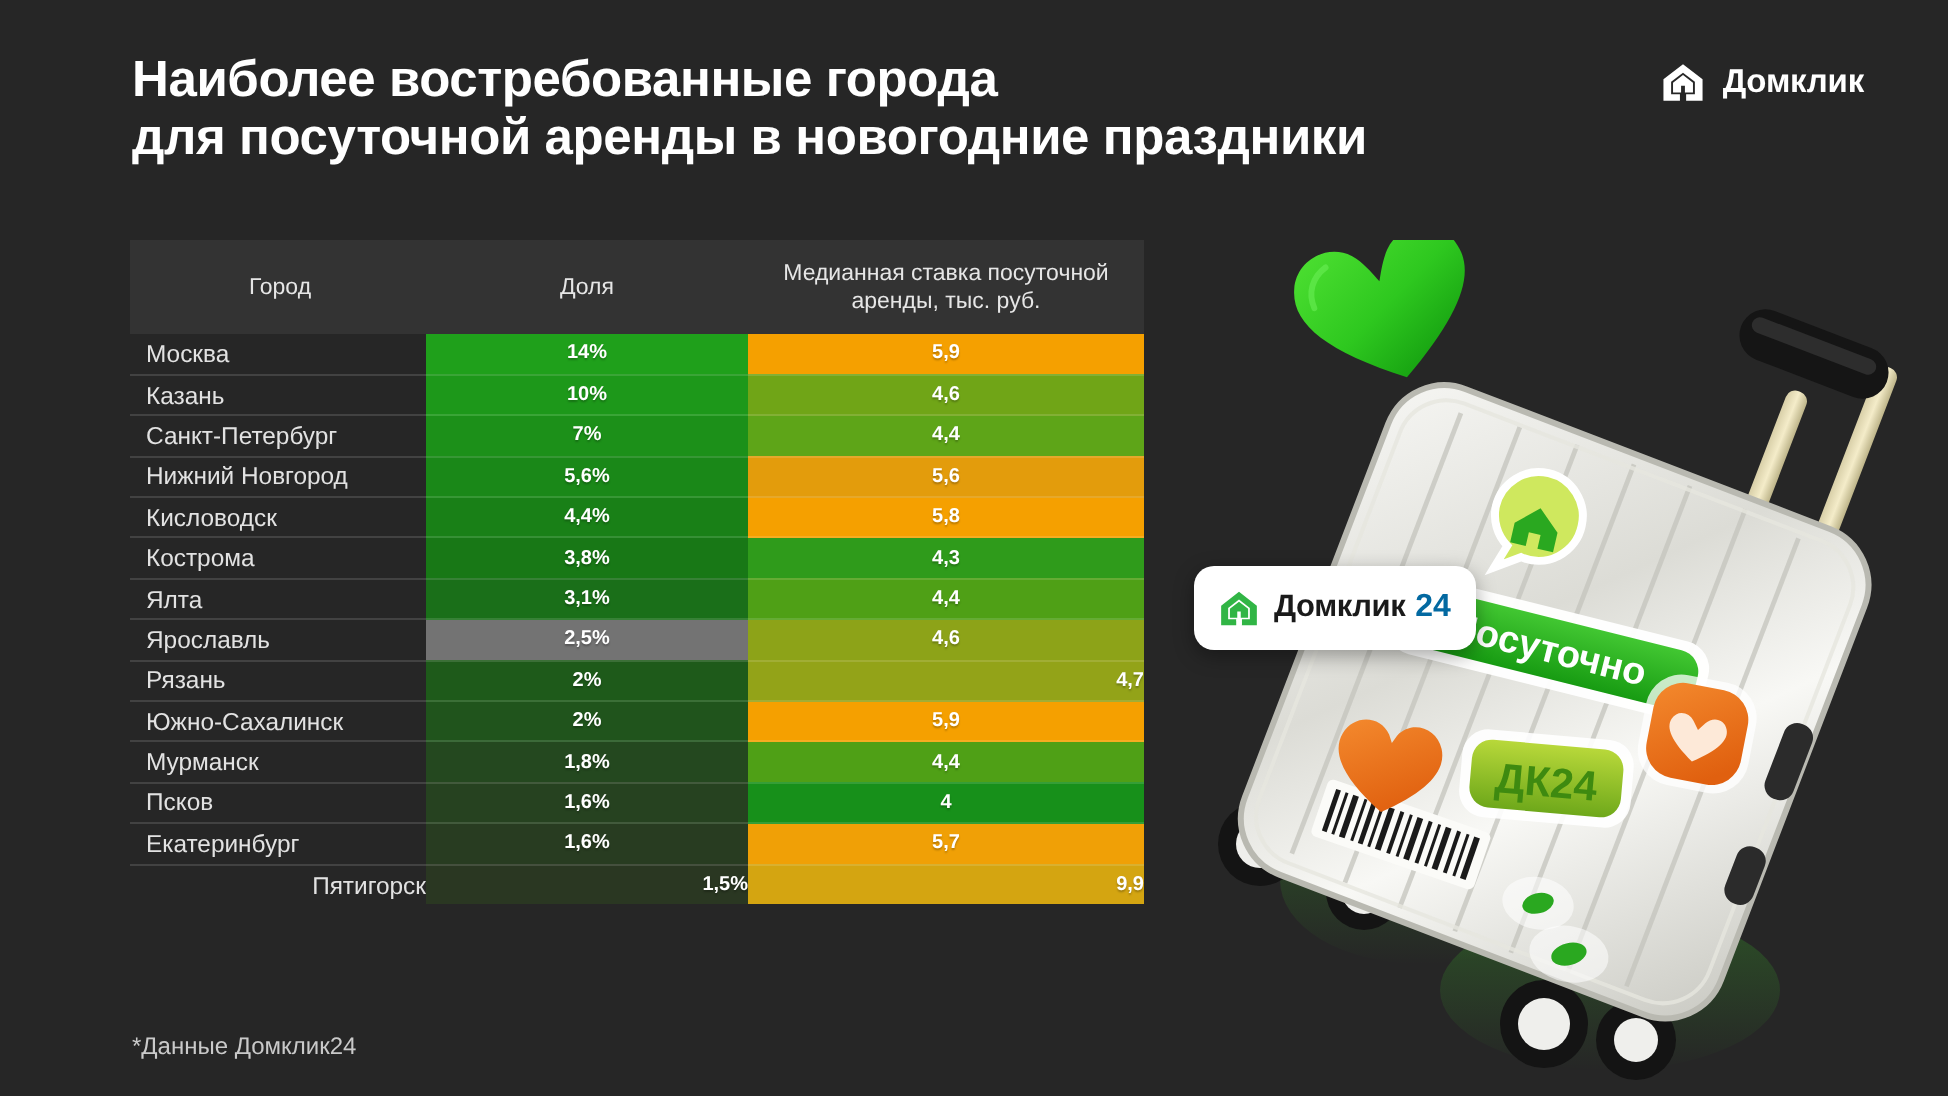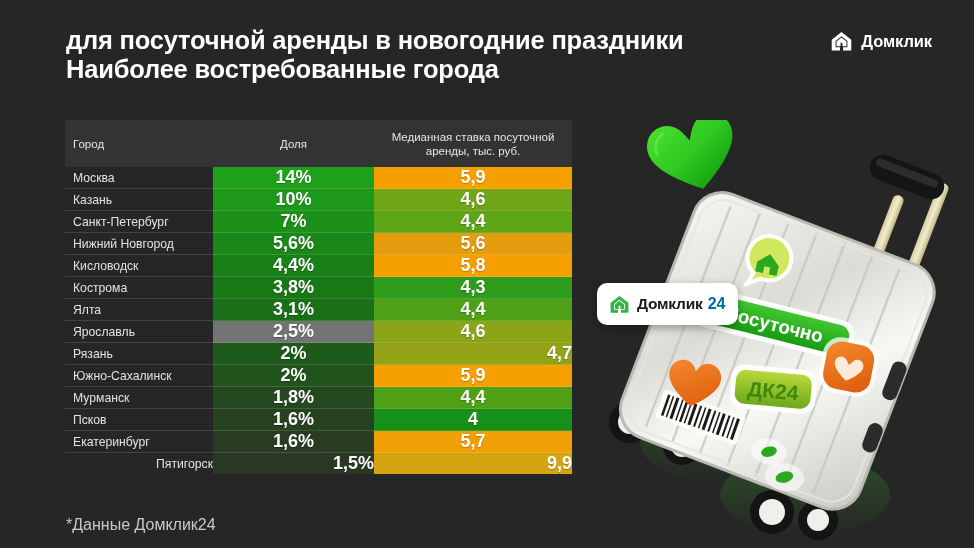--- a/index.html
+++ b/index.html
@@ -75,27 +75,27 @@
   thead th {
     background: #333333;
     color: #e6e6e6;
     font-weight: normal;
     font-size: 11.5px;
     line-height: 14px;
     height: 47px;
     vertical-align: middle;
     padding: 4px 6px;
   }
-  th.h-city  { text-align: left; padding-left: 8px; }
+  th.h-city  { text-align: center; padding-left: 8px; }
   th.h-share { text-align: center; }
   th.h-rate  { text-align: center; padding: 4px 10px; }
 
   tbody td {
     height: 20.4px;
-    font-size: 18px;
+    font-size: 10px;
     border-bottom: 1px solid rgba(255,255,255,0.13);
   }
   tbody tr:last-child td { border-bottom: none; text-align: right; }
 
   td.city {
     color: #e2e2e2;
     text-align: left;
     padding-left: 8px;
     font-size: 12.2px;
     background: transparent;
@@ -105,21 +105,21 @@
     font-weight: bold;
     color: #ffffff;
     text-shadow: 0 1px 1px rgba(0,0,0,0.25);
   }
 
   
   .footnote {
     position: absolute;
     left: 66px;
     top: 516px;
-    font-size: 16px;
+    font-size: 12px;
     color: #c9c9c9;
   }
 
   
   .art {
     position: absolute;
     left: 590px;
     top: 120px;
     width: 384px;
     height: 428px;
@@ -154,22 +154,22 @@
     margin-left: -2px;
     text-shadow: 0 1px 0 rgba(255,255,255,0.8);
   }
 </style>
 </head>
 <body>
 
 <div class="page">
 
   <div class="title-block">
+    <div class="title-line">Наиболее востребованные города</div>
     <div class="title-line">для посуточной аренды в новогодние праздники</div>
-    <div class="title-line">Наиболее востребованные города</div>
   </div>
 
   <div class="brand-logo">
     <span class="brand-mark">
       <svg viewBox="0 0 24 24" width="23" height="23" aria-hidden="true">
         <path d="M12 2.2 L22.2 10.1 V21.3 H13.6 V15.2 H10.4 V21.3 H1.8 V10.1 Z" fill="#ffffff"></path>
         <path d="M13.6 15.2 L13.6 21.3 L10.4 18.4 Z" fill="#262626"></path>
         <path d="M12 6.6 L18.2 11.4 V17.9 H5.8 V11.4 Z" fill="#262626"></path>
         <path d="M12 7.8 L17.2 11.9 V17.0 H13.0 V13.4 H11.0 V17.0 H6.8 V11.9 Z" fill="#ffffff"></path>
       </svg>

